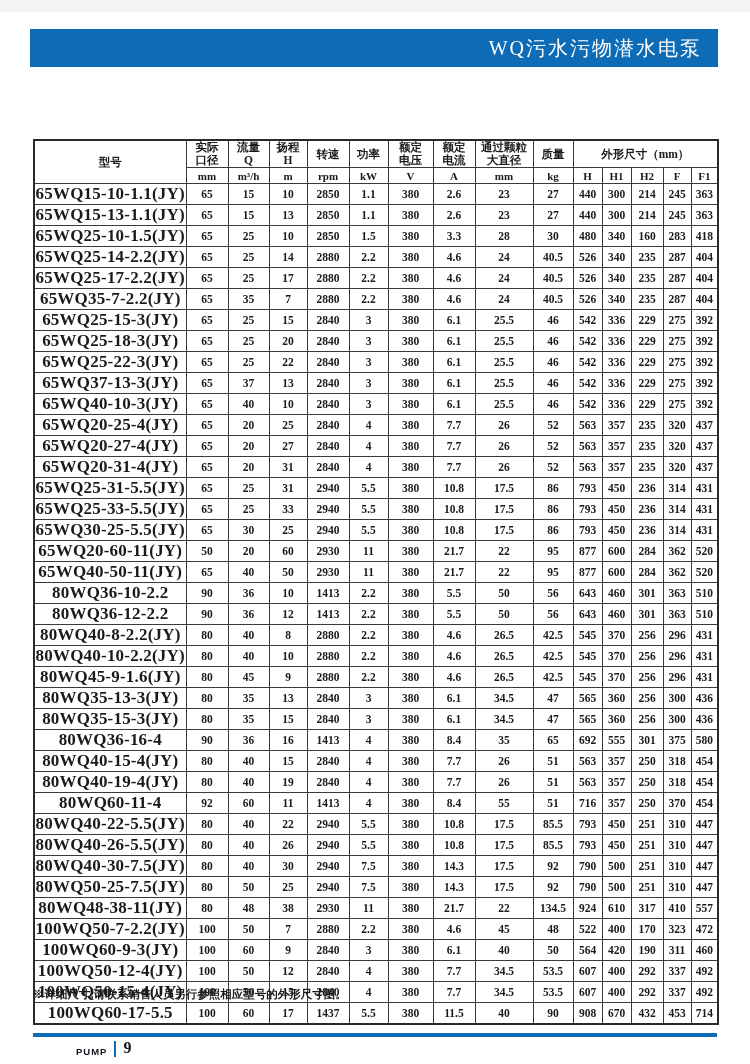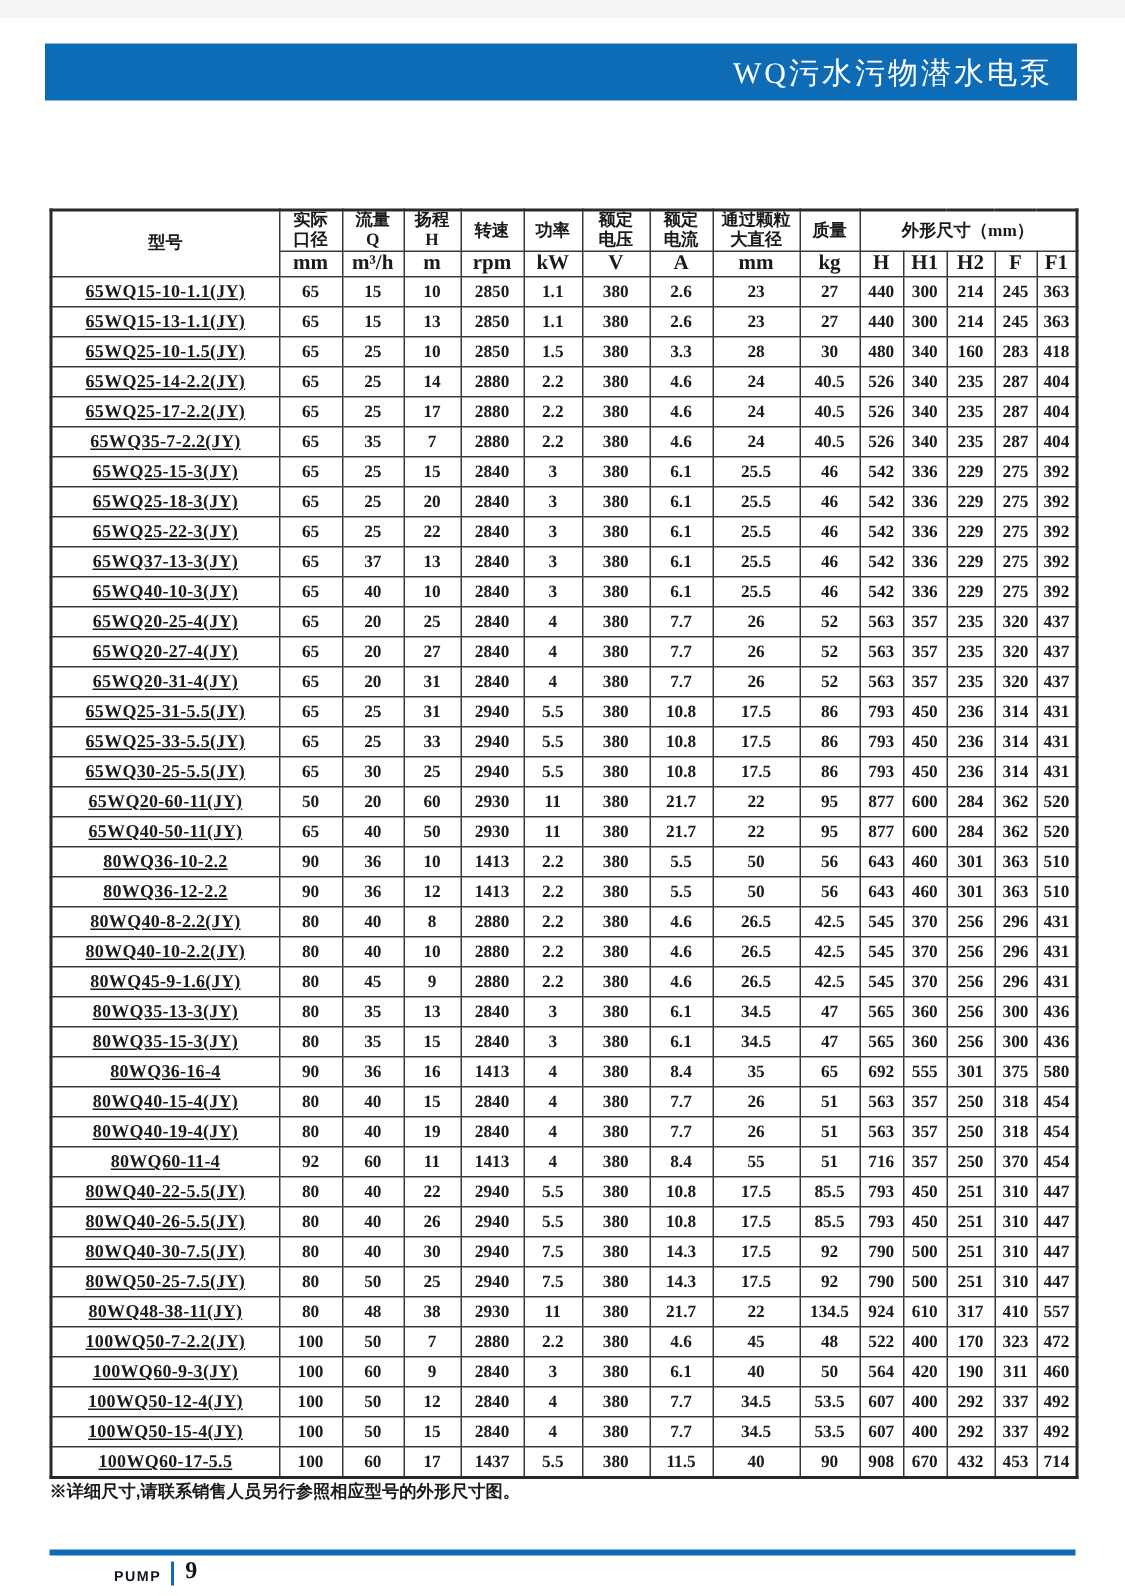--- a/index.html
+++ b/index.html
@@ -67,31 +67,30 @@
     overflow: hidden;
   }
   table.spec thead tr.labels th {
     height: 26px;
     font-size: 11.5px;
     line-height: 1.12;
     white-space: pre-line;
   }
   table.spec thead tr.units th {
     height: 15px;
-    font-size: 14px;
+    font-size: 11px;
   }
   table.spec tbody td {
     height: 19px;
     font-size: 11.5px;
     white-space: nowrap;
   }
   table.spec tbody td.model {
-    font-size: 12px;
+    font-size: 17px;
     letter-spacing: 0.2px;
-    text-decoration: underline;
   }
   
   .note {
     position: absolute;
     left: 33px;
     top: 975px;
     font-family: "Liberation Sans", sans-serif;
     font-weight: bold;
     font-size: 11.5px;
     color: #1c1c1c;

